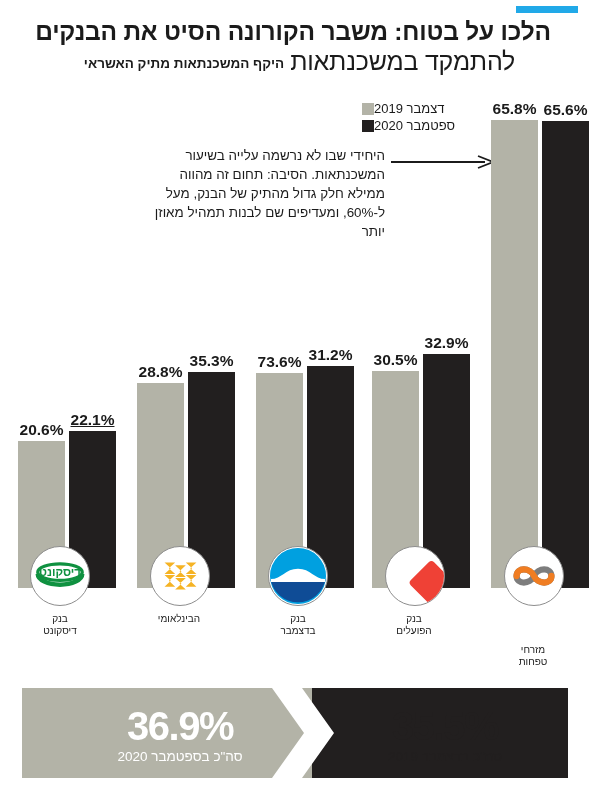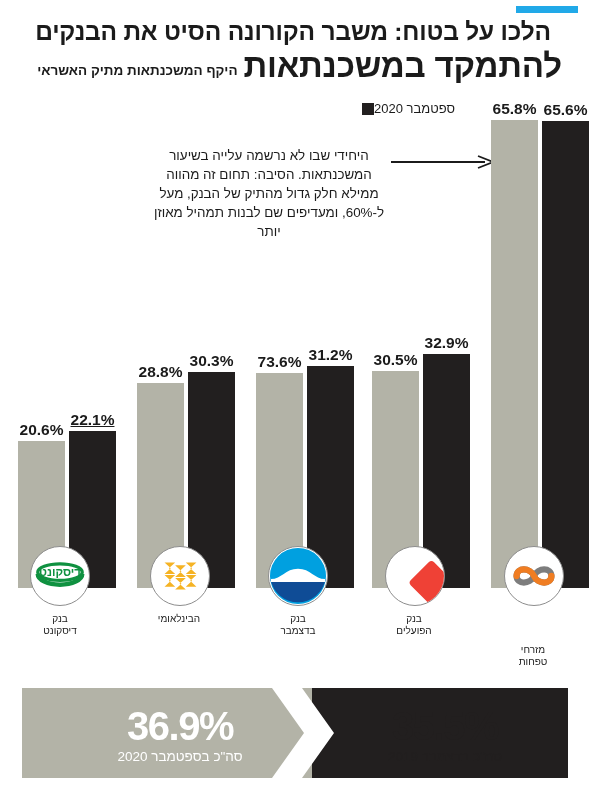--- a/index.html
+++ b/index.html
@@ -9,31 +9,31 @@
     overflow:hidden;direction:rtl;
   }
   .accent-bar{position:absolute;left:516px;top:6px;width:62px;height:7px;background:#21a9e8;}
 
   .title-wrap{position:absolute;right:14px;top:18px;width:566px;text-align:center;}
   .title-main{
     font-size:24.5px;font-weight:bold;color:#1b1b1b;letter-spacing:-0.2px;
     line-height:1.13;white-space:nowrap;
   }
   .title-sub-line{margin-top:1px;white-space:nowrap;}
-  .title-sub-strong{font-size:33px;font-weight:bold;color:#1b1b1b;letter-spacing:-0.2px;}
+  .title-sub-strong{font-size:25px;font-weight:normal;color:#1b1b1b;letter-spacing:-0.2px;}
   .title-sub-light{font-size:13.5px;font-weight:bold;color:#1b1b1b;margin-right:6px;vertical-align:2px;margin-left:13px;}
 
   .legend{position:absolute;right:18px;top:100px;width:210px;}
   .legend-row{display:flex;flex-direction:row-reverse;justify-content:flex-start;align-items:center;height:17px;}
   .legend-swatch{width:12px;height:12px;flex:0 0 12px;}
   .legend-label{font-size:13px;color:#1b1b1b;margin-right:9px;white-space:nowrap;}
 
   .annotation{
     position:absolute;right:205px;top:146px;width:232px;
-    text-align:center;font-size:13.4px;line-height:1.42;color:#1b1b1b;
+    text-align:right;font-size:13.4px;line-height:1.42;color:#1b1b1b;
   }
   .ann-arrow{position:absolute;left:391px;top:155px;width:104px;height:14px;}
 
   .bar{position:absolute;bottom:0;}
   .bar-gray{background:#b3b3a7;}
   .bar-black{background:#221f1f;}
   .bar-value{
     position:absolute;font-size:15.5px;font-weight:bold;color:#1b1b1b;
     white-space:nowrap;direction:ltr;text-align:center;
   }
@@ -65,40 +65,44 @@
 
 <div class="title-wrap">
   <div class="title-main">הלכו על בטוח: משבר הקורונה הסיט את הבנקים</div>
   <div class="title-sub-line">
     <span class="title-sub-strong">להתמקד במשכנתאות</span><span class="title-sub-light">היקף המשכנתאות מתיק האשראי</span>
   </div>
 </div>
 
 <div class="legend">
   <div class="legend-row">
+    <span class="legend-swatch" style="background:#b3b3a7"></span>
+    <span class="legend-label">דצמבר 2019</span>
+  </div>
+  <div class="legend-row">
     <span class="legend-swatch" style="background:#221f1f"></span>
     <span class="legend-label">ספטמבר 2020</span>
   </div>
 </div>
 
 <div class="annotation">היחידי שבו לא נרשמה עלייה בשיעור המשכנתאות. הסיבה: תחום זה מהווה ממילא חלק גדול מהתיק של הבנק, מעל ל-60%, ומעדיפים שם לבנות תמהיל מאוזן יותר</div>
 <svg class="ann-arrow" viewBox="0 0 104 14">
   <line x1="0" y1="7" x2="94" y2="7" stroke="#1b1b1b" stroke-width="1.8"></line>
   <polyline points="87,1 102,7 87,13" fill="none" stroke="#1b1b1b" stroke-width="1.8"></polyline>
 </svg>
 
 <div id="bars-layer">
     <div class="bar bar-gray" style="left: 18px; top: 441.328px; width: 47px; height: 146.672px; bottom: auto;"></div>
     <div class="bar-value" style="left: 12px; top: 421.328px; width: 59px;">20.6%</div>
     <div class="bar bar-black" style="left: 69px; top: 430.648px; width: 47px; height: 157.352px; bottom: auto;"></div>
     <div class="bar-value" style="left: 63px; top: 410.648px; width: 59px; text-decoration: underline;">22.1%</div>
     <div class="bar bar-gray" style="left: 137px; top: 382.944px; width: 47px; height: 205.056px; bottom: auto;"></div>
     <div class="bar-value" style="left: 131px; top: 362.944px; width: 59px;">28.8%</div>
     <div class="bar bar-black" style="left: 188px; top: 372.264px; width: 47px; height: 215.736px; bottom: auto;"></div>
-    <div class="bar-value" style="left: 182px; top: 352.264px; width: 59px;">30.3%</div>
+    <div class="bar-value" style="left: 182px; top: 352.264px; width: 59px;">35.3%</div>
     <div class="bar bar-gray" style="left: 256px; top: 372.976px; width: 47px; height: 215.024px; bottom: auto;"></div>
     <div class="bar-value" style="left: 250px; top: 352.976px; width: 59px;">73.6%</div>
     <div class="bar bar-black" style="left: 307px; top: 365.856px; width: 47px; height: 222.144px; bottom: auto;"></div>
     <div class="bar-value" style="left: 301px; top: 345.856px; width: 59px;">31.2%</div>
     <div class="bar bar-gray" style="left: 372px; top: 370.84px; width: 47px; height: 217.16px; bottom: auto;"></div>
     <div class="bar-value" style="left: 366px; top: 350.84px; width: 59px;">30.5%</div>
     <div class="bar bar-black" style="left: 423px; top: 353.752px; width: 47px; height: 234.248px; bottom: auto;"></div>
     <div class="bar-value" style="left: 417px; top: 333.752px; width: 59px;">32.9%</div>
     <div class="bar bar-gray" style="left: 491px; top: 119.504px; width: 47px; height: 468.496px; bottom: auto;"></div>
     <div class="bar-value" style="left: 485px; top: 99.504px; width: 59px;">65.8%</div>

